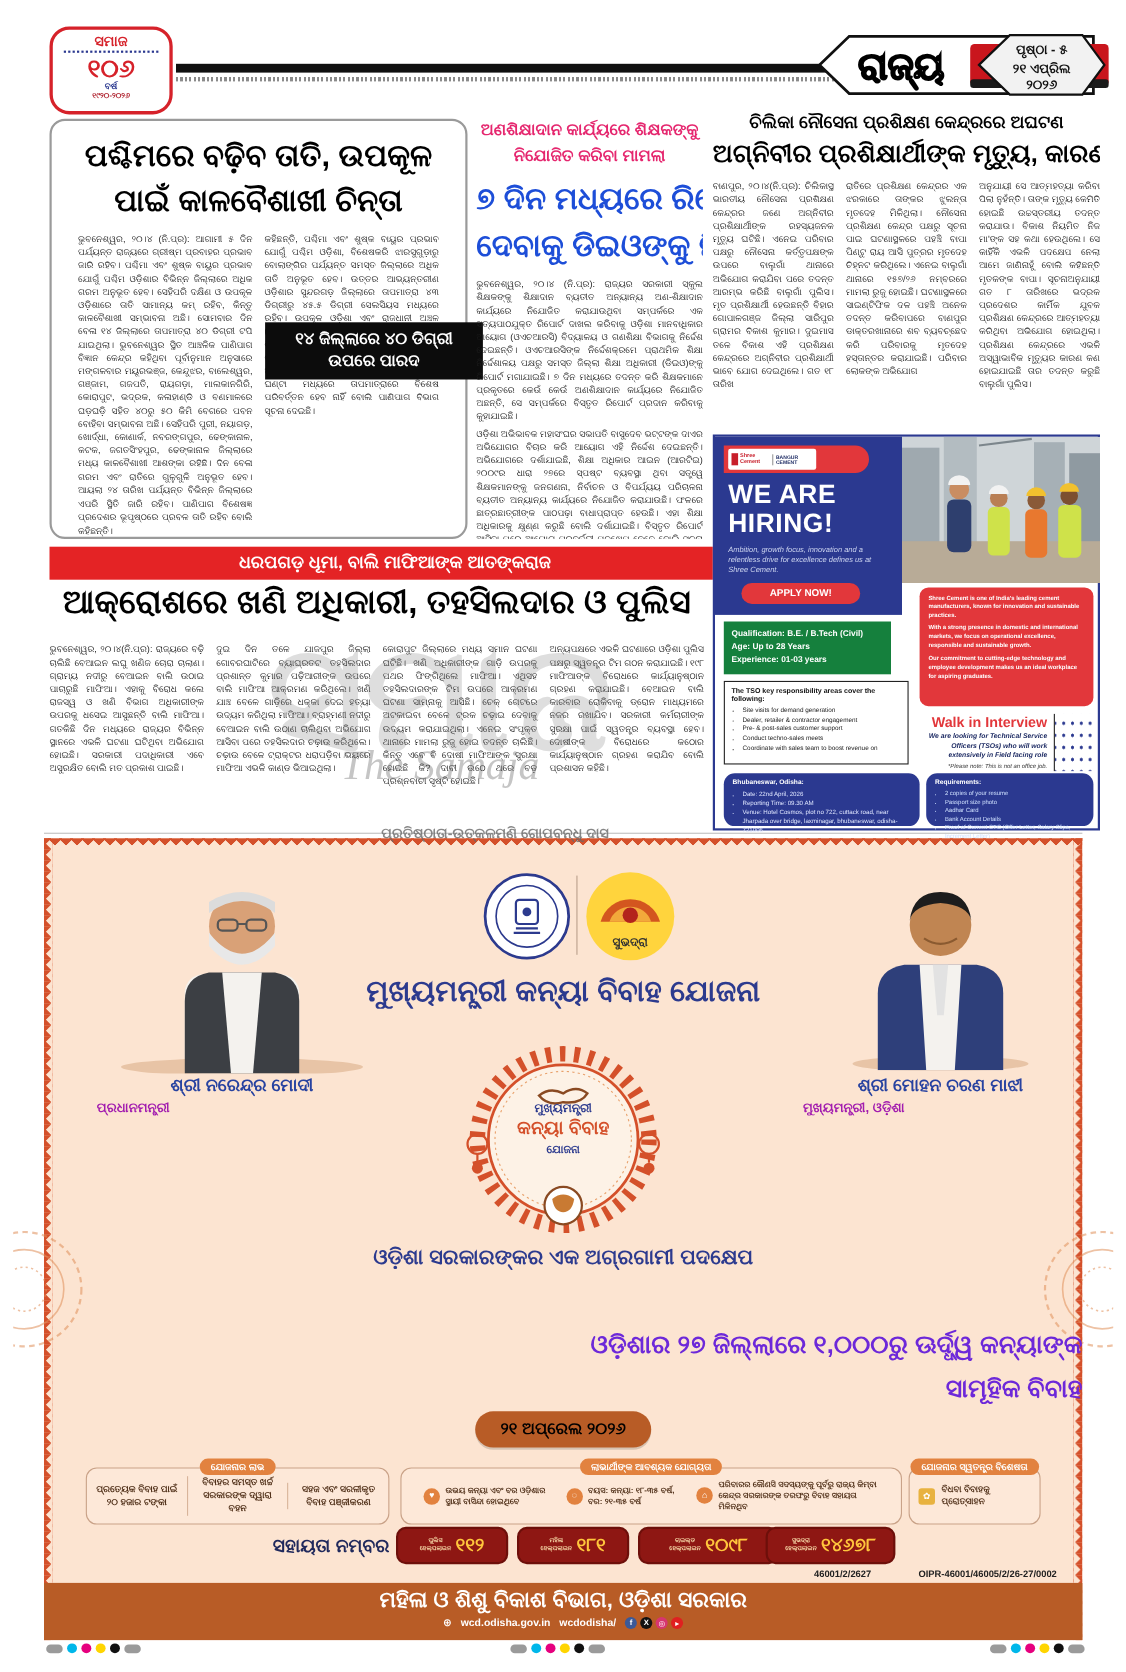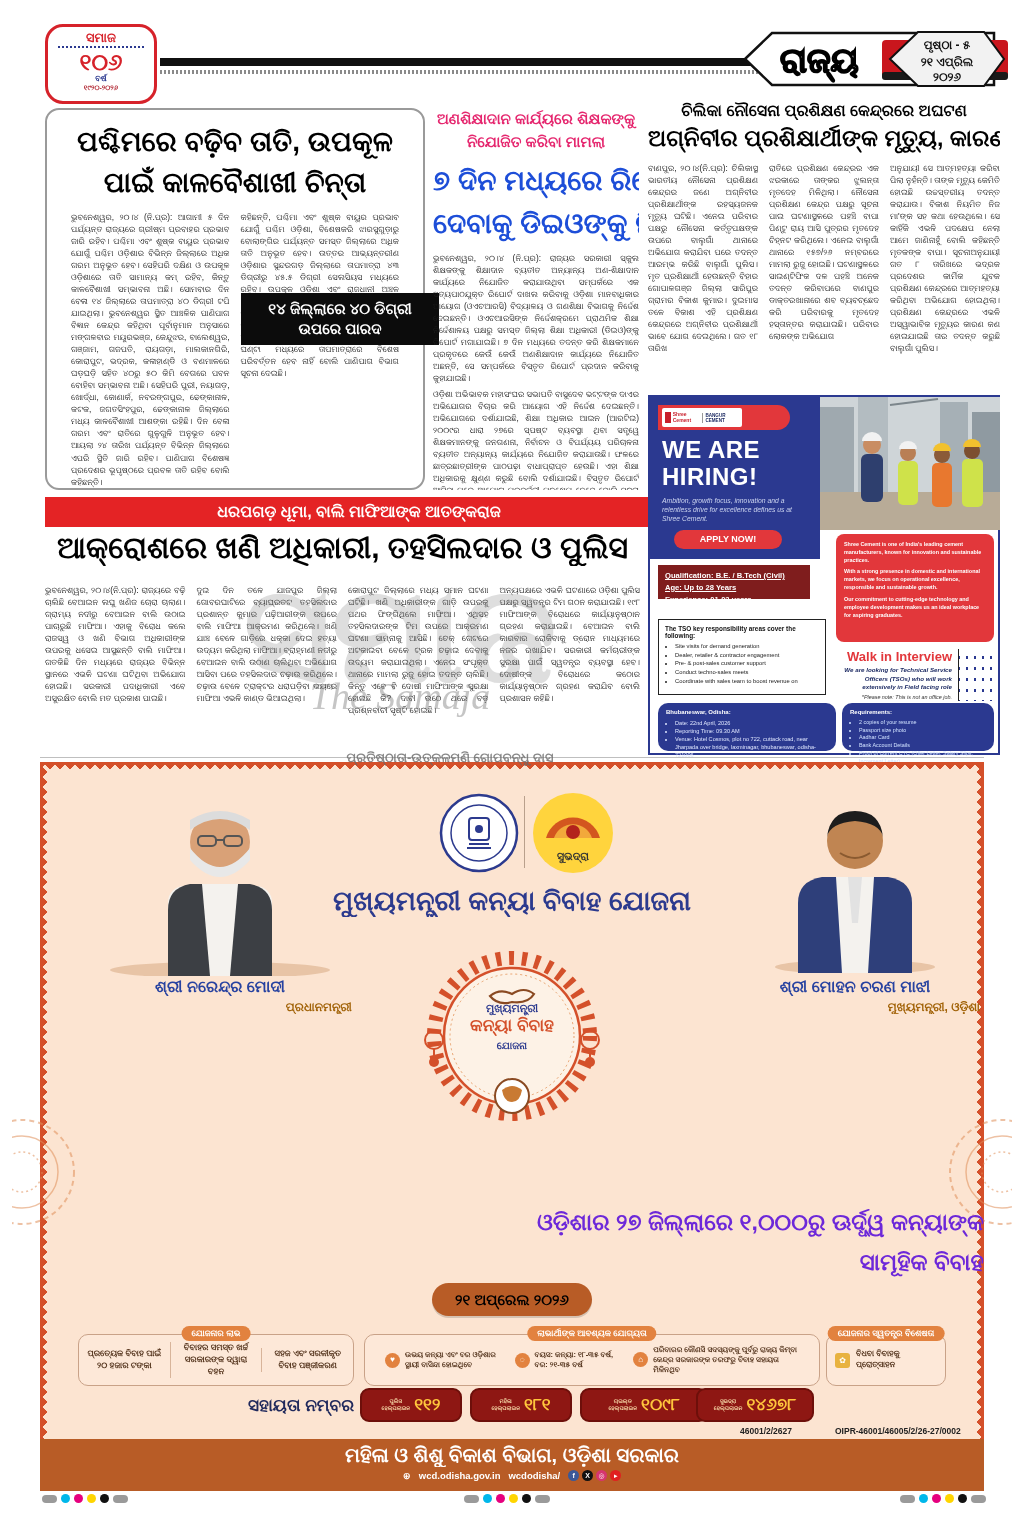--- a/index.html
+++ b/index.html
@@ -72,22 +72,22 @@
   .h-chip .t1{font-size:5px;font-weight:800;color:#c81f2b;line-height:5.5px;}
   .h-chip .t2{font-size:4.6px;font-weight:800;color:#17255f;line-height:5px;border-left:1px solid #999;padding-left:2px;}
   .h-title{left:12px;top:40px;color:#fff;font-weight:900;font-size:24px;line-height:1.12;letter-spacing:.5px;}
   .h-tag{left:12px;top:99px;width:142px;color:#cdd5f0;font-style:italic;font-size:6.8px;line-height:1.35;}
   .h-apply{left:24px;top:133px;width:108px;height:19px;background:#e2373b;border-radius:10px;color:#fff;
            font-weight:800;font-size:9px;line-height:19px;text-align:center;}
   .h-photo{left:170px;top:0;width:180px;height:133px;}
   .h-about{left:186px;top:137px;width:158px;height:108px;background:#e2373b;border-radius:8px;color:#fff;
            font-size:5.4px;line-height:1.45;padding:7px 8px;box-sizing:border-box;font-weight:600;}
   .h-about p{margin:0 0 4px 0;}
-  .h-qual{left:8px;top:168px;width:152px;height:34px;background:#7f1d1d;color:#fff;font-size:7.6px;
-          font-weight:700;line-height:1.55;padding:5px 7px;box-sizing:border-box;text-decoration:underline;}
+  .h-qual{left:8px;top:168px;width:152px;height:48px;background:#15803d;color:#fff;font-size:7.6px;
+          font-weight:700;line-height:1.55;padding:5px 7px;box-sizing:border-box;}
   .h-tso{left:8px;top:222px;width:168px;height:76px;border:1.5px solid #222;background:#fff;
          padding:5px 6px;box-sizing:border-box;}
   .h-tso .tt{font-size:6.4px;font-weight:800;color:#111;}
   .h-tso ul{margin:3px 0 0 10px;padding:0;font-size:5.8px;line-height:1.5;color:#222;}
   .h-walk{left:184px;top:252px;width:118px;text-align:right;}
   .h-walk .w1{color:#e2373b;font-weight:800;font-size:13px;}
   .h-walk .w2{font-size:6.2px;font-weight:800;font-style:italic;color:#17255f;line-height:1.4;margin-top:2px;}
   .h-walk .w3{font-size:5.4px;font-style:italic;color:#333;margin-top:2px;}
   .h-dots{left:308px;top:252px;width:38px;height:52px;border-left:1.5px solid #222;
           background-image:radial-gradient(#2b3990 1px,transparent 1.4px);background-size:8px 11px;background-position:4px 3px;}
@@ -101,21 +101,21 @@
   
   .gov{left:40px;top:762px;width:944px;height:729px;background:#fce4d1;}
   .teeth-top{left:0;top:0;width:944px;height:8px;
      background:linear-gradient(-135deg,#d4502a 5px,transparent 0) 0 0/10px 8px repeat-x,
                 linear-gradient(135deg,#d4502a 5px,transparent 0) 0 0/10px 8px repeat-x;}
   .teeth-v{top:0;width:8px;height:729px;
      background:linear-gradient(45deg,#d4502a 5px,transparent 0) 0 0/8px 10px repeat-y,
                 linear-gradient(135deg,#d4502a 5px,transparent 0) 0 0/8px 10px repeat-y;}
   .deco{opacity:.55;}
   .gv-name{font-weight:800;color:#2742a0;font-size:16px;text-align:center;}
-  .gv-role{font-weight:700;color:#a16207;font-size:12px;text-align:right;margin-top:2px;}
+  .gv-role{font-weight:700;color:#a21caf;font-size:12px;text-align:left;margin-top:2px;}
   .gv-title{left:0;top:124px;width:944px;text-align:center;font-size:27px;font-weight:900;color:#2c3a8e;}
   .gv-lead{left:0;top:368px;width:944px;text-align:center;font-size:19px;font-weight:800;color:#2c3a8e;line-height:1.5;}
   .gv-big{left:0;top:440px;width:944px;text-align:right;font-size:23px;font-weight:800;color:#6d28d9;line-height:1.75;}
   .gv-date{left:392px;top:521px;width:160px;height:33px;background:#b85c26;border-radius:17px;color:#000000;
            font-weight:800;font-size:15px;line-height:33px;text-align:center;box-shadow:0 2px 0 rgba(0,0,0,.15);}
   .ibox{border:1.5px solid #c9a288;border-radius:10px;background:#fde8d8;box-sizing:border-box;height:52px;top:572px;}
   .itab{position:absolute;top:-9px;left:50%;transform:translateX(-50%);background:#e2823f;color:#fff;
         font-size:8.5px;font-weight:800;padding:2px 10px;border-radius:8px;white-space:nowrap;}
   .bitems{display:flex;height:100%;align-items:center;}
   .bitems>div{flex:1;text-align:center;font-size:8.4px;font-weight:800;color:#53331c;line-height:1.4;padding:0 6px;}
@@ -410,20 +410,21 @@
         <path d="M80 84 L94 84 L90 130 L84 130 Z" fill="#e2e2e2"></path>
         <circle cx="87" cy="48" r="28" fill="#c08552"></circle>
         <path d="M59 44 Q62 18 87 18 Q112 18 115 44 Q112 30 87 28 Q62 30 59 44z" fill="#1d1d1d"></path>
         <path d="M72 60 q15 10 30 0" stroke="#8a5a30" stroke-width="2" fill="none"></path>
       </svg>
     </div>
     <div class="abs gv-name nowrap" style="left:690px;top:216px;width:250px;">ଶ୍ରୀ ମୋହନ ଚରଣ ମାଝୀ</div>
     <div class="abs gv-role nowrap" style="left:690px;top:236px;width:250px;">ମୁଖ୍ୟମନ୍ତ୍ରୀ, ଓଡ଼ିଶା</div>
 
     <div class="abs gv-lead">
+      <div>ଓଡ଼ିଶା ସରକାରଙ୍କର ଏକ ଅଗ୍ରଗାମୀ ପଦକ୍ଷେପ</div>
     </div>
 
     <div class="abs gv-big">
       <div>ଓଡ଼ିଶାର ୨୭ ଜିଲ୍ଲାରେ ୧,୦୦୦ରୁ ଊର୍ଦ୍ଧ୍ୱ କନ୍ୟାଙ୍କ</div>
       <div>ସାମୂହିକ ବିବାହ</div>
     </div>
 
     <div class="abs gv-date nowrap">୨୧ ଅପ୍ରେଲ ୨୦୨୬</div>
 
     <div class="abs ibox" style="left:38px;width:276px;">

